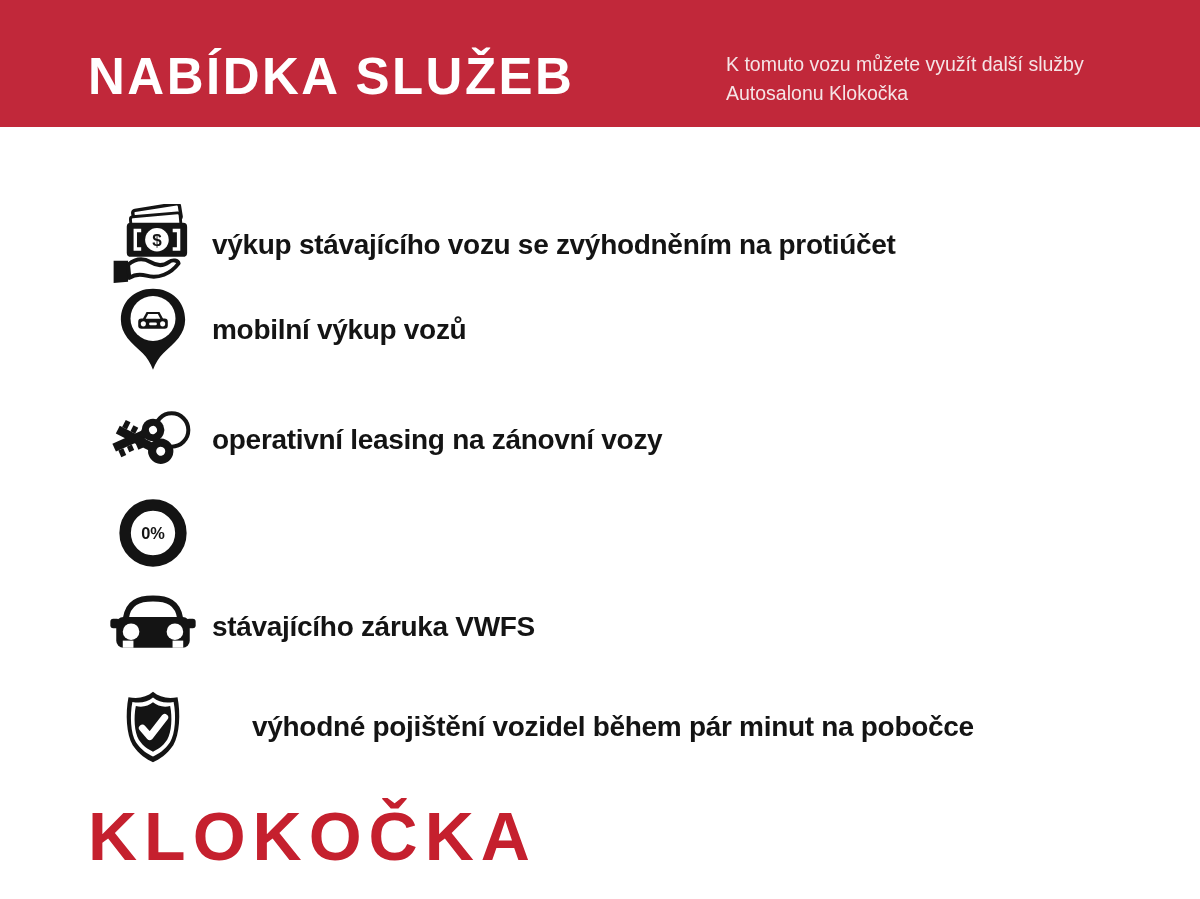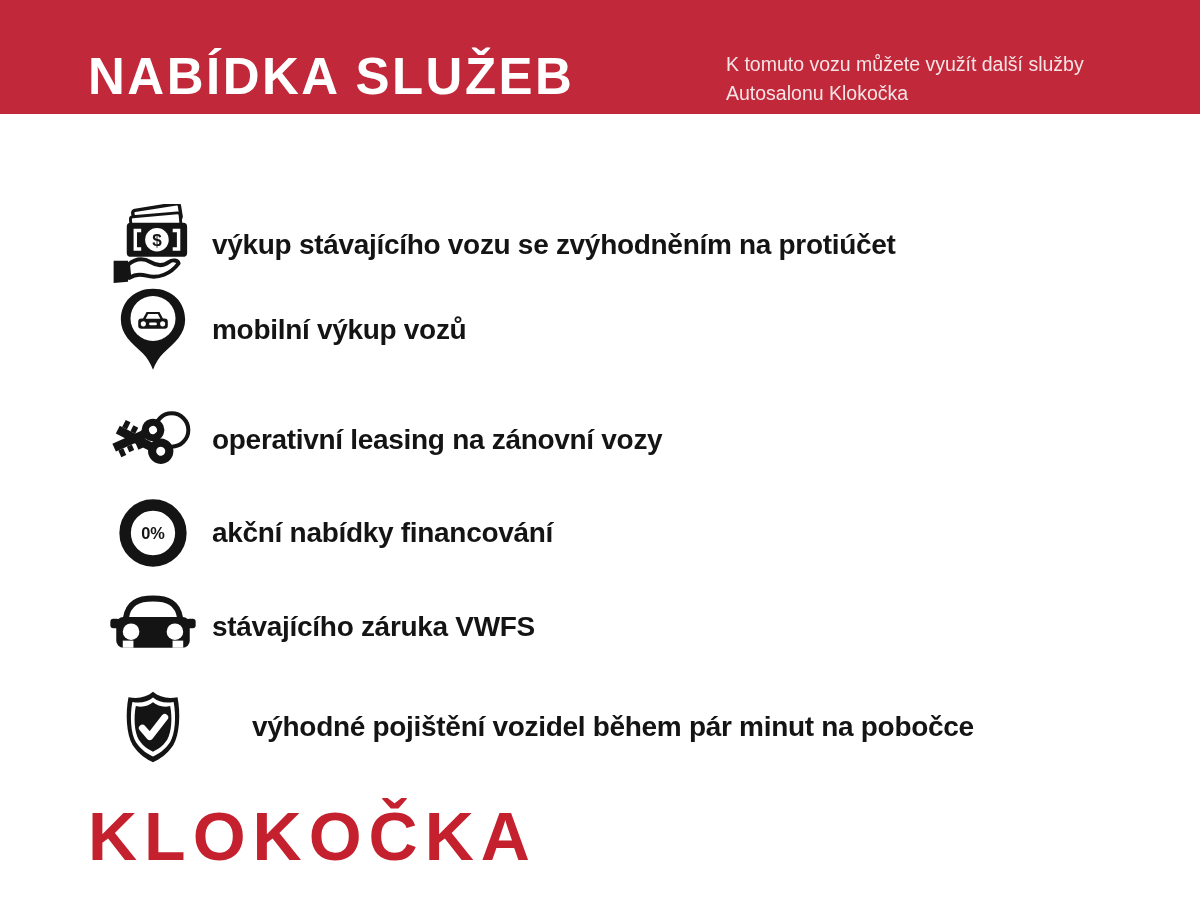--- a/index.html
+++ b/index.html
@@ -2,21 +2,21 @@
 <html><head>
 <meta charset="utf-8">
 <style>
   html,body{margin:0;padding:0;}
   body{
     width:1200px;height:899px;position:relative;background:#ffffff;
     font-family:"Liberation Sans",sans-serif;overflow:hidden;
   }
   
   .header{
-    position:absolute;left:0;top:0;width:1200px;height:114px;
+    position:absolute;left:0;top:0;width:1200px;height:127px;
     background:#c1283a;
   }
   .header-title{
     position:absolute;left:88px;top:47px;
     color:#ffffff;font-size:51px;font-weight:700;letter-spacing:2.5px;
     white-space:nowrap;
   }
   .header-subtitle{
     position:absolute;left:726px;top:50px;width:430px;
     color:#f5e4e6;font-size:19.5px;line-height:29px;font-weight:400;
@@ -113,21 +113,20 @@
   <div class="label">operativní leasing na zánovní vozy</div>
 </div>
 
 <div class="row r4">
   <div class="icon-box">
     <svg width="70" height="70" viewBox="0 0 64 64" aria-hidden="true">
       <circle cx="32" cy="32" r="25.5" fill="#ffffff" stroke="#141414" stroke-width="10.5"></circle>
       <text x="32" y="37.5" text-anchor="middle" font-size="15" font-weight="700" fill="#141414" font-family="Liberation Sans, sans-serif">0%</text>
     </svg>
   </div>
-  <div class="label">akční nabídky financování</div>
 </div>
 
 <div class="row r5">
   <div class="icon-box">
     <svg width="88" height="64" viewBox="0 0 72 54" aria-hidden="true">
       <path d="M13,20 C15,6 24,3 36,3 C48,3 57,6 59,20" fill="none" stroke="#141414" stroke-width="5"></path>
       <rect x="0" y="20" width="8" height="8" rx="2.5" fill="#141414"></rect>
       <rect x="64" y="20" width="8" height="8" rx="2.5" fill="#141414"></rect>
       <rect x="5" y="18.5" width="62" height="26" rx="6" fill="#141414"></rect>
       <circle cx="17.5" cy="31" r="7" fill="#ffffff"></circle>

